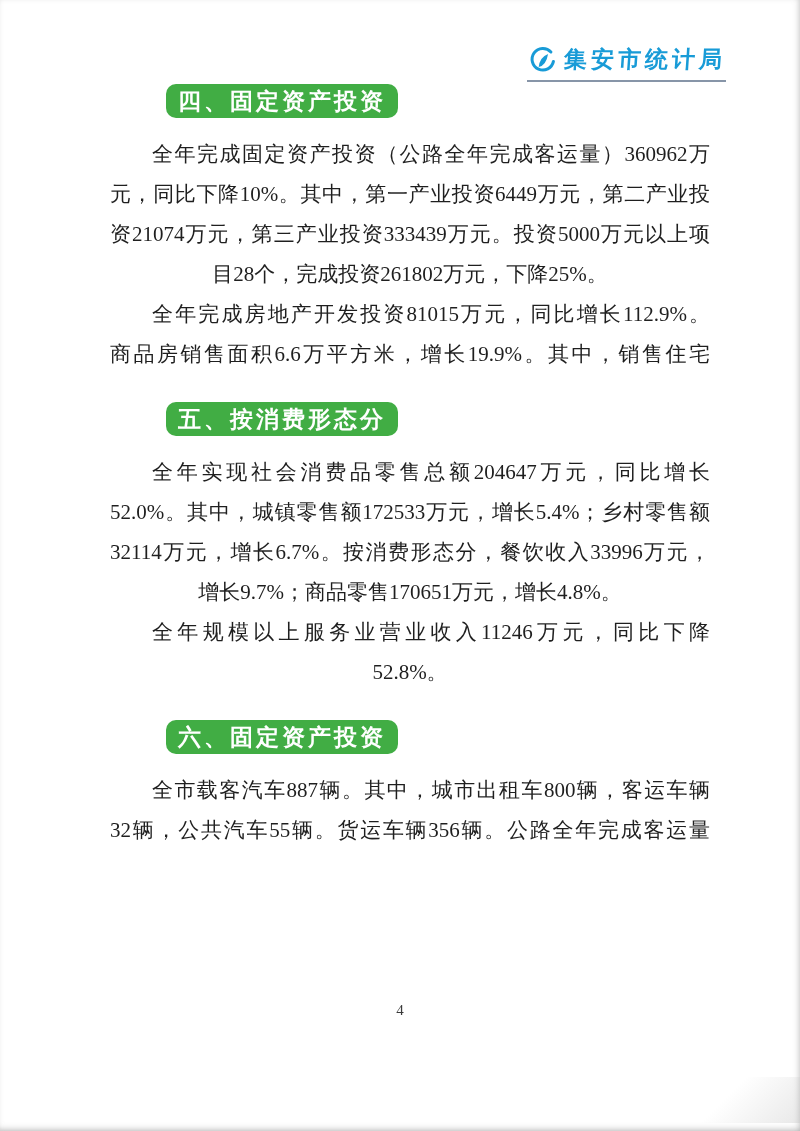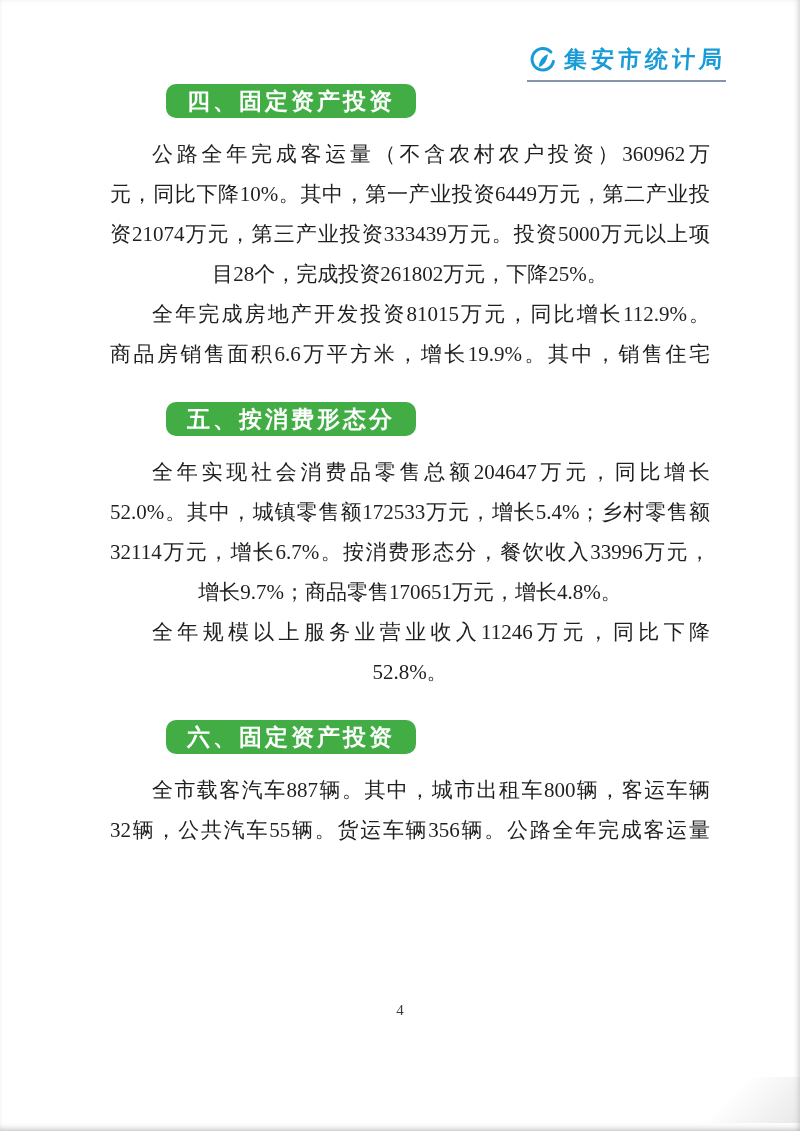--- a/index.html
+++ b/index.html
@@ -59,21 +59,21 @@
   .section-header {
     display: inline-block;
     margin: 28px 0 16px 56px;
     background: #41ad44;
     color: #ffffff;
     font-family: "Liberation Sans", "DejaVu Sans", sans-serif;
     font-weight: 700;
     font-size: 23px;
     letter-spacing: 3px;
     line-height: 28px;
-    padding: 3px 21px;
+    padding: 3px 12px;
     border-radius: 10px;
     white-space: nowrap;
   }
   .section-header.first { margin-top: 0; }
   .section-block { margin: 0; }
 
   .para { margin: 0; }
   .line {
     height: 40px;
     line-height: 40px;
@@ -114,21 +114,21 @@
       </svg>
     </span>
     <span class="logo-text">集安市统计局</span>
   </div>
 
   <div class="content">
 
     <div class="section-block">
       <div class="section-header first">四、固定资产投资</div>
       <div class="para">
-        <div class="line indent fill">公路全年完成客运量（不含农村农户投资）360962万</div>
+        <div class="line indent fill">全年完成固定资产投资（公路全年完成客运量）360962万</div>
         <div class="line fill">元，同比下降10%。其中，第一产业投资6449万元，第二产业投</div>
         <div class="line fill">资21074万元，第三产业投资333439万元。投资5000万元以上项</div>
         <div class="line">目28个，完成投资261802万元，下降25%。</div>
       </div>
       <div class="para">
         <div class="line indent fill">全年完成房地产开发投资81015万元，同比增长112.9%。</div>
         <div class="line fill">商品房销售面积6.6万平方米，增长19.9%。其中，销售住宅</div>
       </div>
     </div>
 

